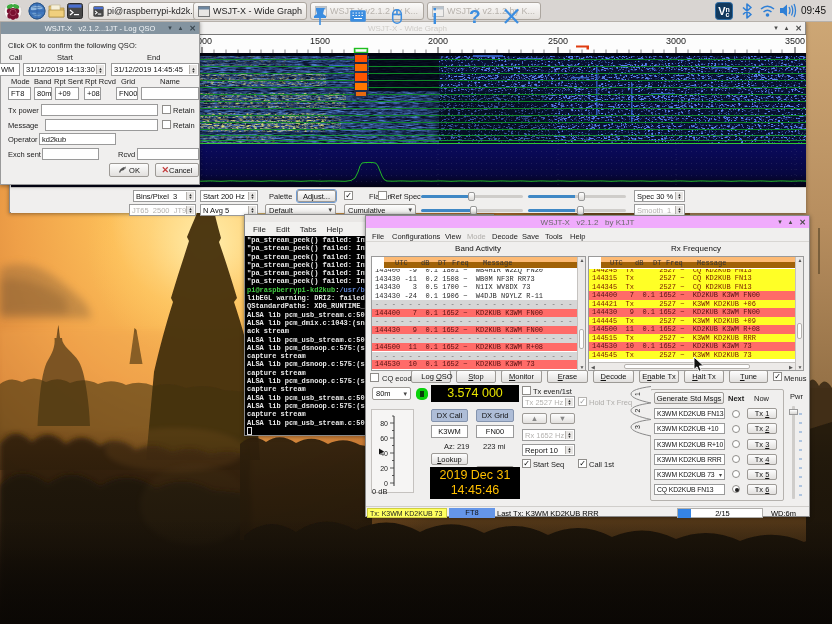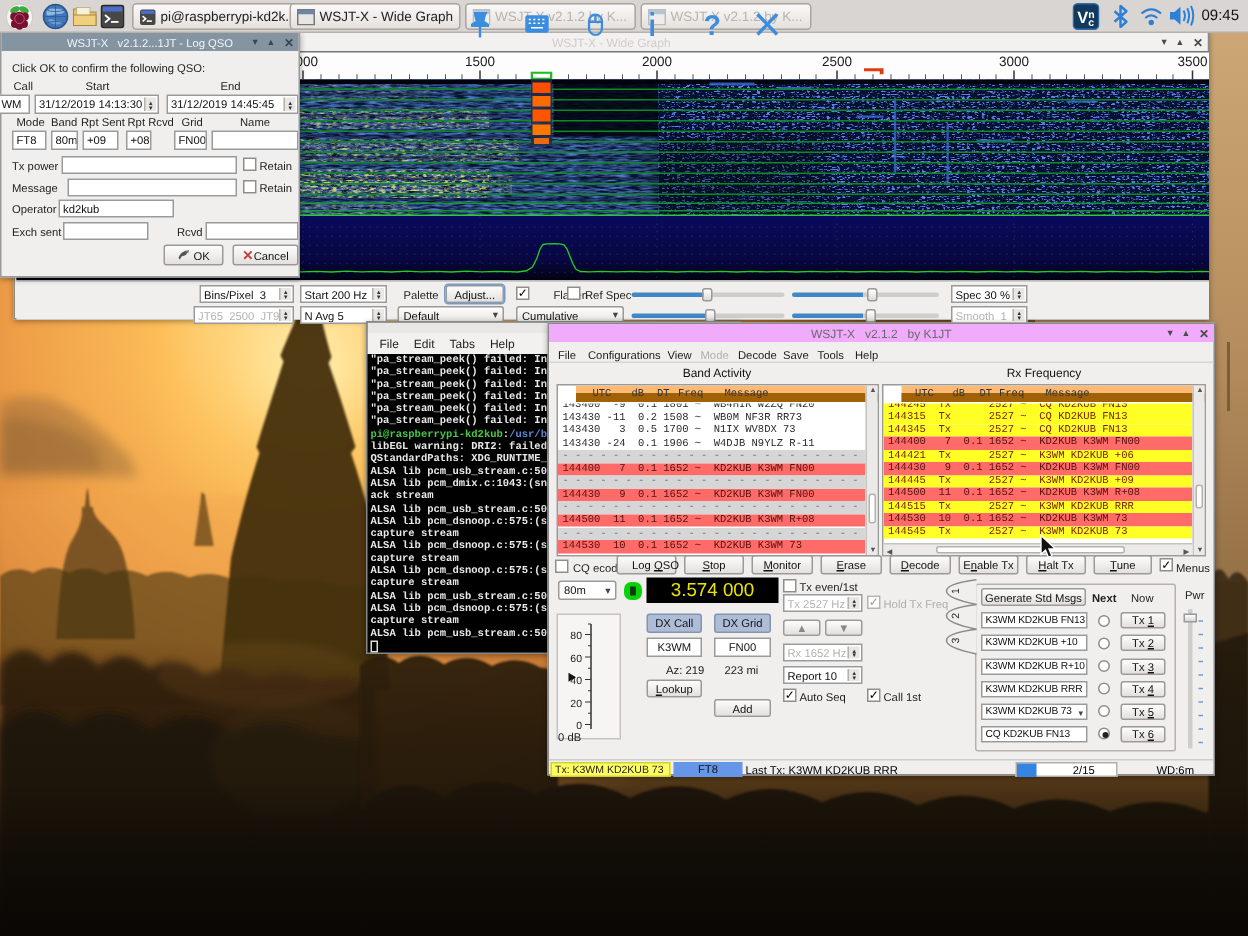--- a/index.html
+++ b/index.html
@@ -553,30 +553,31 @@
     <div class="lbl" style="left:6px;top:271px;">0 dB</div>
 
     <div class="btn abs" style="left:65px;top:193px;width:37px;height:13px;background:#aebdd7;border-color:#8494ae;">DX Call</div>
     <div class="btn abs" style="left:110px;top:193px;width:38px;height:13px;background:#aebdd7;border-color:#8494ae;">DX Grid</div>
     <div class="fld abs" style="left:65px;top:209px;width:37px;height:13px;justify-content:center;">K3WM</div>
     <div class="fld abs" style="left:110px;top:209px;width:38px;height:13px;justify-content:center;">FN00</div>
     <div class="lbl" style="left:78px;top:226px;">Az: 219</div>
     <div class="lbl" style="left:117px;top:226px;">223 mi</div>
     <div class="btn abs" style="left:65px;top:237px;width:37px;height:12px;"><u>L</u>ookup</div>
     <div class="btn abs" style="left:110px;top:250px;width:38px;height:12px;">Add</div>
+    <div class="abs" style="left:64px;top:251px;width:90px;height:32px;background:#000;color:#ffbf00;font-size:12.5px;text-align:center;line-height:15px;padding-top:1px;">2019 Dec 31<br>14:45:46</div>
 
     <div class="fld abs" style="left:156px;top:180px;width:53px;height:12px;color:#b5b3b0;">Tx 2527 Hz<span class="spin">▲<br>▼</span></div>
     <span class="cb abs" style="left:212px;top:181px;font-size:8px;line-height:8px;text-align:center;color:#9a9a9a;border-color:#b5b3b0;">✓</span>
       <div class="lbl" style="left:223px;top:182px;color:#b0aeab;">Hold Tx Freq</div>
     <div class="btn abs" style="left:156px;top:197px;width:25px;height:11px;color:#888;">▲</div>
     <div class="btn abs" style="left:184px;top:197px;width:25px;height:11px;color:#888;">▼</div>
     <div class="fld abs" style="left:156px;top:213px;width:53px;height:12px;color:#b5b3b0;">Rx 1652 Hz<span class="spin">▲<br>▼</span></div>
     <div class="fld abs" style="left:156px;top:228px;width:53px;height:12px;">Report 10<span class="spin">▲<br>▼</span></div>
     <span class="cb abs" style="left:156px;top:243px;font-size:8px;line-height:8px;text-align:center;">✓</span>
-      <div class="lbl" style="left:167px;top:244px;">Auto Seq</div>
+      <div class="lbl" style="left:167px;top:244px;">Start Seq</div>
     <span class="cb abs" style="left:212px;top:243px;font-size:8px;line-height:8px;text-align:center;">✓</span>
       <div class="lbl" style="left:223px;top:244px;">Call 1st</div>
 
     <div class="abs" style="left:284px;top:173px;width:134px;height:112px;border:1px solid #b5b2ae;border-radius:2px;background:#f0efee;"></div>
     <svg class="abs" style="left:241px;top:170px;" width="46" height="70" viewBox="0 0 46 70">
       <g stroke="#8a8a8a" stroke-width="1" fill="#f0efee">
         <path d="M44,0.5 C32,2 24,4.5 24,8 C24,11.5 32,14.5 44,17"></path>
         <path d="M44,17 C32,18.5 24,21 24,24.5 C24,28 32,31 44,33.5"></path>
         <path d="M44,33.5 C32,35 24,37.5 24,41 C24,44.5 32,47.5 44,50"></path>
       </g>
@@ -623,21 +624,21 @@
           <line x1="1" y1="65" x2="4" y2="65"></line>
           <line x1="1" y1="74" x2="4" y2="74"></line>
           <line x1="1" y1="83" x2="4" y2="83"></line>
         </g>
     </svg>
 
     <div class="abs" style="left:0;top:290px;width:443px;height:11px;border-top:1px solid #d0cecb;font-size:7.5px;white-space:nowrap;">
       <div class="abs" style="left:1px;top:0.5px;width:80px;height:10px;background:#ffff60;border:1px solid #cfcf40;color:#222;padding-left:2px;line-height:9px;font-size:7px;overflow:hidden;">Tx: K3WM KD2KUB 73</div>
       <div class="abs" style="left:83px;top:0.5px;width:46px;height:10px;background:#6596e8;text-align:center;color:#111;line-height:9px;">FT8</div>
       <div class="abs" style="left:131px;top:1.5px;">Last Tx: K3WM KD2KUB RRR</div>
-      <div class="abs" style="left:311px;top:0.5px;width:68px;height:10px;background:#fff;border:1px solid #b0aeab;">
+      <div class="abs" style="left:311px;top:0.5px;width:86px;height:10px;background:#fff;border:1px solid #b0aeab;">
         <div class="abs" style="left:0;top:0;width:13px;height:9px;background:#3584e4;"></div>
         <div class="abs" style="left:0;top:0.5px;width:89px;text-align:center;">2/15</div>
       </div>
       <div class="abs" style="left:405px;top:1.5px;">WD:6m</div>
     </div>
   </div>
   <div id="logqso" class="win">
     <div class="titlebar">WSJT-X&nbsp;&nbsp; v2.1.2...1JT - Log QSO
       <div class="tb-btns" style="color:#3a4750;">
           <span style="font-size:7px;">▾</span>

